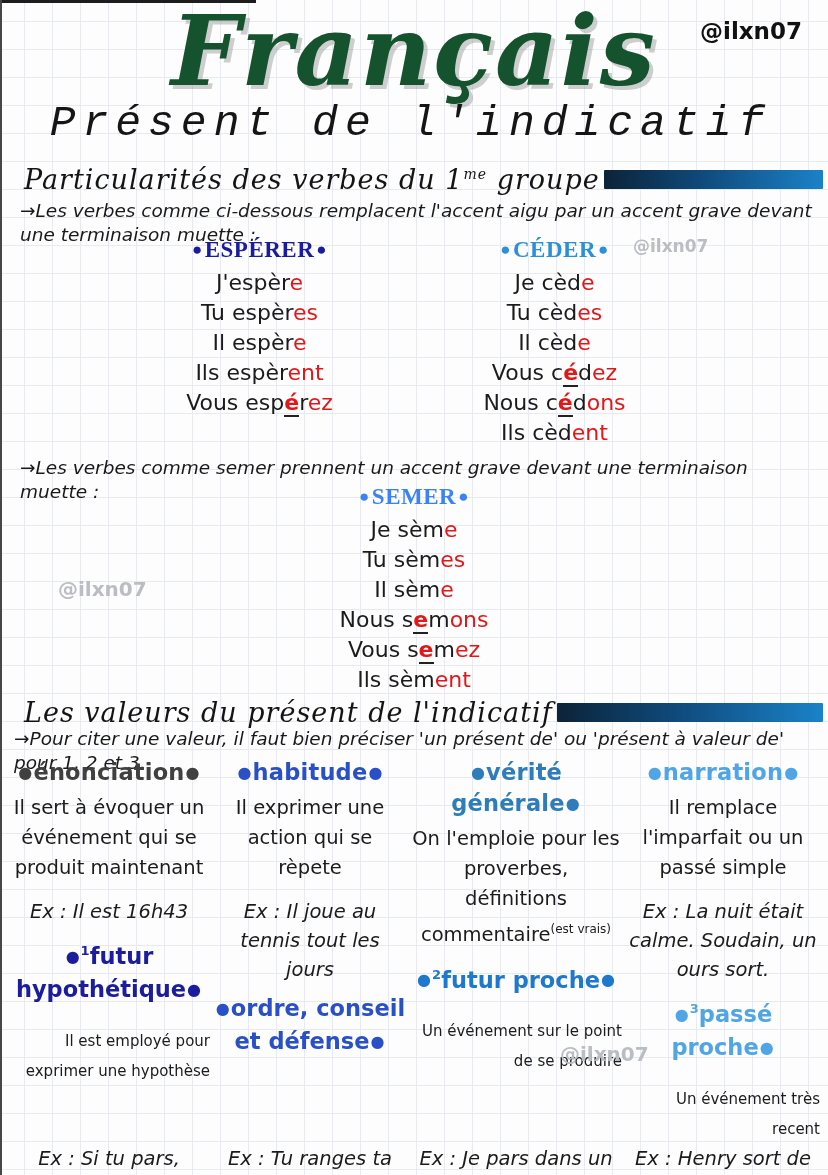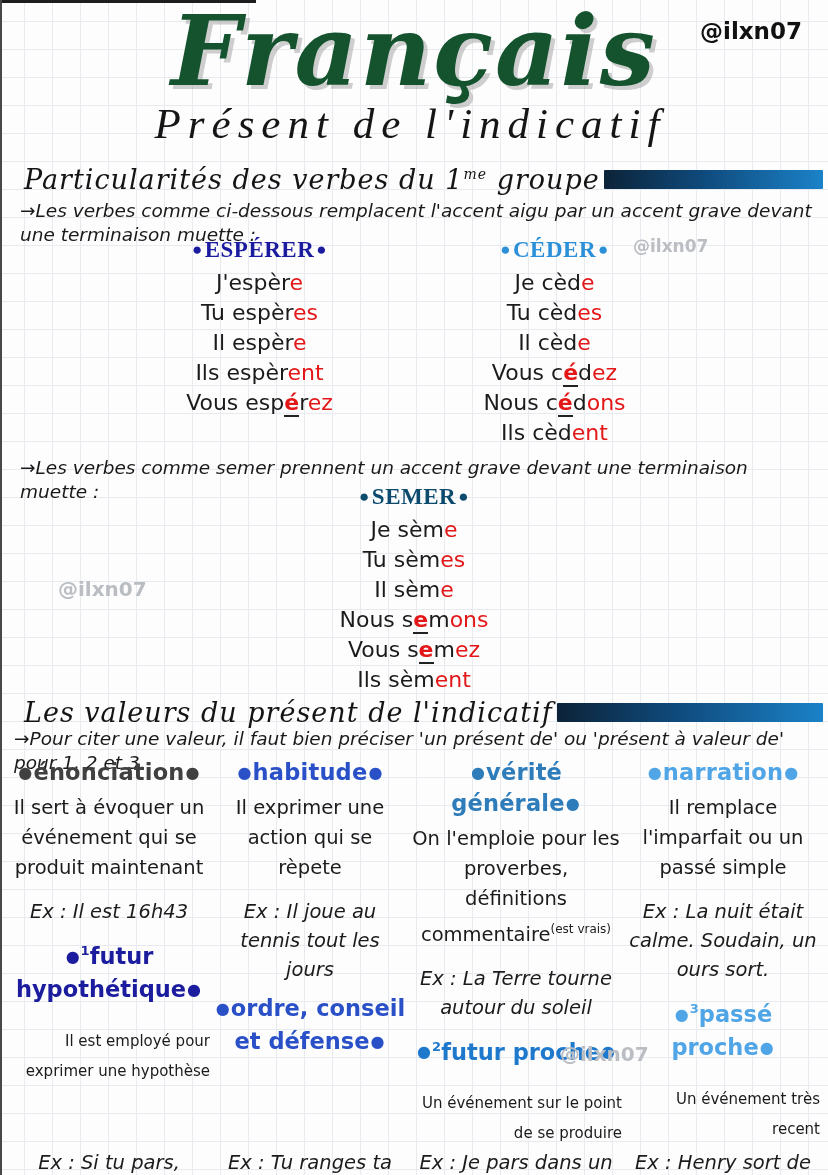--- a/index.html
+++ b/index.html
@@ -18,21 +18,21 @@
 
   .title{
     position:absolute;top:2px;left:0;right:0;margin:0;text-align:center;
     font-family:"DejaVu Serif",serif;font-style:italic;font-weight:bold;
     font-size:98px;line-height:1.0;color:#14532d;
     text-shadow:4px 4px 0 rgba(148,148,148,.45);
     letter-spacing:2px;z-index:1;
   }
   .subtitle{
     position:absolute;top:99px;left:0;right:7px;text-align:center;
-    font-family:Liberation Serif, serif;font-style:italic;
+    font-family:Liberation Mono, monospace;font-style:italic;
     font-size:43px;letter-spacing:7px;color:#151515;z-index:2;
   }
 
   .sec-head{position:absolute;display:flex;align-items:center;gap:4px;left:24px;right:5px;}
   .sec1-head{top:164px;}
   .sec2-head{top:697px;}
   .cursive{
     font-family:"DejaVu Serif",serif;font-style:italic;font-size:27px;
     letter-spacing:1px;white-space:nowrap;color:#141414;
   }
@@ -106,21 +106,21 @@
       <div class="conj-line"><span class="seg-k">Il cèd</span><span class="seg-r">e</span></div>
       <div class="conj-line"><span class="seg-k">Vous c</span><span class="seg-ru">é</span><span class="seg-k">d</span><span class="seg-r">ez</span></div>
       <div class="conj-line"><span class="seg-k">Nous c</span><span class="seg-ru">é</span><span class="seg-k">d</span><span class="seg-r">ons</span></div>
       <div class="conj-line"><span class="seg-k">Ils cèd</span><span class="seg-r">ent</span></div>
     </div>
   </div>
 
 <p class="hand intro-semer">→Les verbes comme semer prennent un accent grave devant une terminaison muette :</p>
 <div class="conj-center" id="semer-table">
     <div class="conj">
-      <div class="verb-head" style="color: #0c4a6e;"><span class="dot">●</span><span>SEMER</span><span class="dot">●</span></div>
+      <div class="verb-head" style="color: #3b82f6;"><span class="dot">●</span><span>SEMER</span><span class="dot">●</span></div>
       <div class="conj-line"><span class="seg-k">Je sèm</span><span class="seg-r">e</span></div>
       <div class="conj-line"><span class="seg-k">Tu sèm</span><span class="seg-r">es</span></div>
       <div class="conj-line"><span class="seg-k">Il sèm</span><span class="seg-r">e</span></div>
       <div class="conj-line"><span class="seg-k">Nous s</span><span class="seg-ru">e</span><span class="seg-k">m</span><span class="seg-r">ons</span></div>
       <div class="conj-line"><span class="seg-k">Vous s</span><span class="seg-ru">e</span><span class="seg-k">m</span><span class="seg-r">ez</span></div>
       <div class="conj-line"><span class="seg-k">Ils sèm</span><span class="seg-r">ent</span></div>
     </div>
   </div>
 
 <div class="sec-head sec2-head">
@@ -141,21 +141,20 @@
     <div class="vcol">
       <div class="vhead" style="color: rgb(42, 80, 200);"><span class="dot">●</span><span>habitude</span><span class="dot">●</span></div>
       <div class="vbody">Il exprimer une action qui se rèpete</div>
       <div class="vex">Ex : Il joue au tennis tout les jours</div>
       <div class="vsub" style="color: rgb(42, 80, 200);"><span class="dot">●</span><span>ordre, conseil et défense</span><span class="dot">●</span></div>
       <div class="vex bottom">Ex : Tu ranges ta chambre</div>
     </div>
     <div class="vcol">
       <div class="vhead" style="color: rgb(46, 124, 186);"><span class="dot">●</span><span>vérité générale</span><span class="dot">●</span></div>
       <div class="vbody">On l'emploie pour les proverbes, définitions commentaire<sup>(est vrais)</sup></div>
-      <div class="vex">Ex : La Terre tourne autour du soleil</div>
       <div class="vsub" style="color: rgb(30, 120, 204);"><span class="dot">●</span><sup>2</sup><span>futur proche</span><span class="dot">●</span></div>
       <div class="vbody2">Un événement sur le point de se produire</div>
       <div class="vex bottom">Ex :  Je pars dans un quart d'heure</div>
     </div>
     <div class="vcol">
       <div class="vhead" style="color: rgb(79, 165, 230);"><span class="dot">●</span><span>narration</span><span class="dot">●</span></div>
       <div class="vbody">Il remplace l'imparfait ou un passé simple</div>
       <div class="vex">Ex : La nuit était calme. Soudain, un ours sort.</div>
       <div class="vsub" style="color: rgb(79, 165, 230);"><span class="dot">●</span><sup>3</sup><span>passé proche</span><span class="dot">●</span></div>
       <div class="vbody2">Un événement très recent</div>

